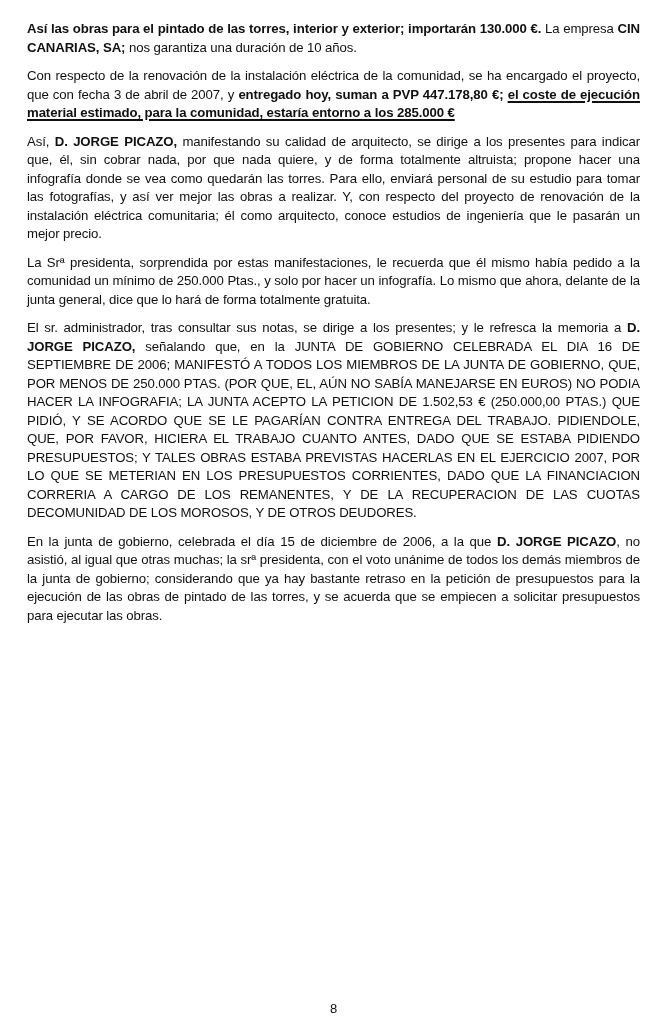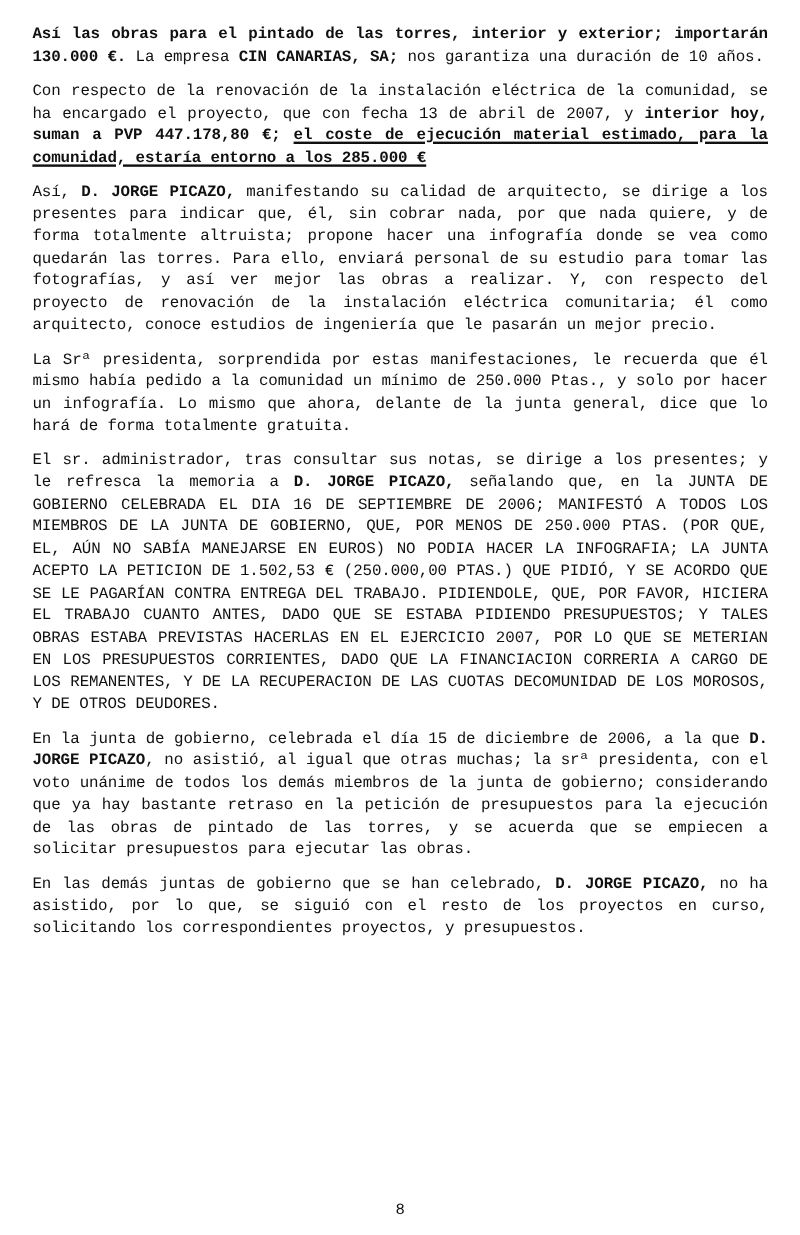--- a/index.html
+++ b/index.html
@@ -6,21 +6,21 @@
     margin: 0;
     padding: 0;
     background: #ffffff;
   }
   .page {
     position: relative;
     width: 667px;
     height: 1029px;
     background: #ffffff;
     overflow: hidden;
-    font-family: Liberation Mono, monospace;
+    font-family: Liberation Sans, sans-serif;
     color: #101010;
   }
   .doc {
     position: absolute;
     top: 20px;
     left: 27px;
     width: 613px;
   }
   p.para {
     margin: 0 0 10px 0;
@@ -49,21 +49,20 @@
     line-height: 15px;
     color: #101010;
   }
 </style>
 </head>
 <body>
 
 <div class="page">
   <div class="doc">
       <p class="para"><span class="b">Así las obras para el pintado de las torres, interior y exterior; importarán 130.000 €.</span><span> La empresa </span><span class="b">CIN CANARIAS, SA;</span><span> nos garantiza una duración de 10 años.</span></p>
-      <p class="para"><span>Con respecto de la renovación de la instalación eléctrica de la comunidad, se ha encargado el proyecto, que con fecha 13 de abril de 2007, y </span><span class="b">interior hoy, suman a PVP 447.178,80 €; </span><span class="b u">el coste de ejecución material estimado, para la comunidad, estaría entorno a los 285.000 €</span></p>
+      <p class="para"><span>Con respecto de la renovación de la instalación eléctrica de la comunidad, se ha encargado el proyecto, que con fecha 3 de abril de 2007, y </span><span class="b">entregado hoy, suman a PVP 447.178,80 €; </span><span class="b u">el coste de ejecución material estimado, para la comunidad, estaría entorno a los 285.000 €</span></p>
       <p class="para"><span>Así, </span><span class="b">D. JORGE PICAZO,</span><span> manifestando su calidad de arquitecto, se dirige a los presentes para indicar que, él, sin cobrar nada, por que nada quiere, y de forma totalmente altruista; propone hacer una infografía donde se vea como quedarán las torres. Para ello, enviará personal de su estudio para tomar las fotografías, y así ver mejor las obras a realizar. Y, con respecto del proyecto de renovación de la instalación eléctrica comunitaria; él como arquitecto, conoce estudios de ingeniería que le pasarán un mejor precio.</span></p>
       <p class="para"><span>La Srª presidenta, sorprendida por estas manifestaciones, le recuerda que él mismo había pedido a la comunidad un mínimo de 250.000 Ptas., y solo por hacer un infografía. Lo mismo que ahora, delante de la junta general, dice que lo hará de forma totalmente gratuita.</span></p>
       <p class="para"><span>El sr. administrador, tras consultar sus notas, se dirige a los presentes; y le refresca la memoria a </span><span class="b">D. JORGE PICAZO,</span><span> señalando que, en la JUNTA DE GOBIERNO CELEBRADA EL DIA 16 DE SEPTIEMBRE DE 2006; MANIFESTÓ A TODOS LOS MIEMBROS DE LA JUNTA DE GOBIERNO, QUE, POR MENOS DE 250.000 PTAS. (POR QUE, EL, AÚN NO SABÍA MANEJARSE EN EUROS) NO PODIA HACER LA INFOGRAFIA; LA JUNTA ACEPTO LA PETICION DE 1.502,53 € (250.000,00 PTAS.) QUE PIDIÓ, Y SE ACORDO QUE SE LE PAGARÍAN CONTRA ENTREGA DEL TRABAJO. PIDIENDOLE, QUE, POR FAVOR, HICIERA EL TRABAJO CUANTO ANTES, DADO QUE SE ESTABA PIDIENDO PRESUPUESTOS; Y TALES OBRAS ESTABA PREVISTAS HACERLAS EN EL EJERCICIO 2007, POR LO QUE SE METERIAN EN LOS PRESUPUESTOS CORRIENTES, DADO QUE LA FINANCIACION CORRERIA A CARGO DE LOS REMANENTES, Y DE LA RECUPERACION DE LAS CUOTAS DECOMUNIDAD DE LOS MOROSOS, Y DE OTROS DEUDORES.</span></p>
       <p class="para extra-gap"><span>En la junta de gobierno, celebrada el día 15 de diciembre de 2006, a la que </span><span class="b">D. JORGE PICAZO</span><span>, no asistió, al igual que otras muchas; la srª presidenta, con el voto unánime de todos los demás miembros de la junta de gobierno; considerando que ya hay bastante retraso en la petición de presupuestos para la ejecución de las obras de pintado de las torres, y se acuerda que se empiecen a solicitar presupuestos para ejecutar las obras.</span></p>
-      <p class="para"><span>En las demás juntas de gobierno que se han celebrado, </span><span class="b">D. JORGE PICAZO,</span><span> no ha asistido, por lo que, se siguió con el resto de los proyectos en curso, solicitando los correspondientes proyectos, y presupuestos.</span></p>
     </div>
   <div class="page-number">8</div>
 </div>
 
 </body></html>

